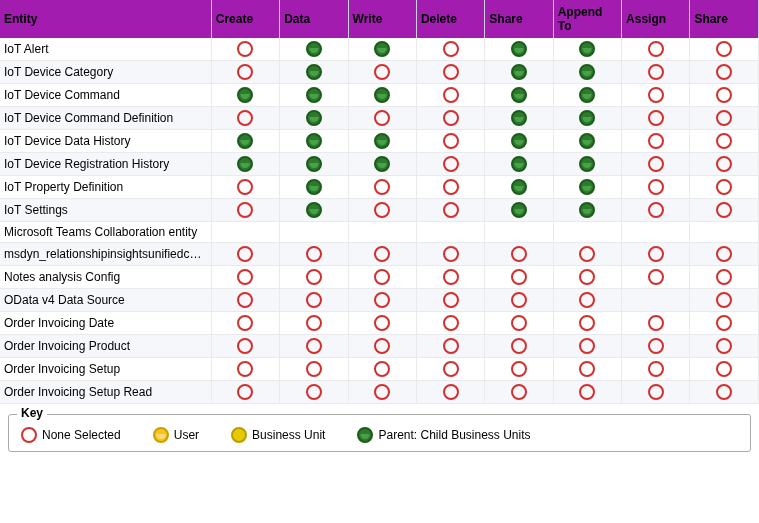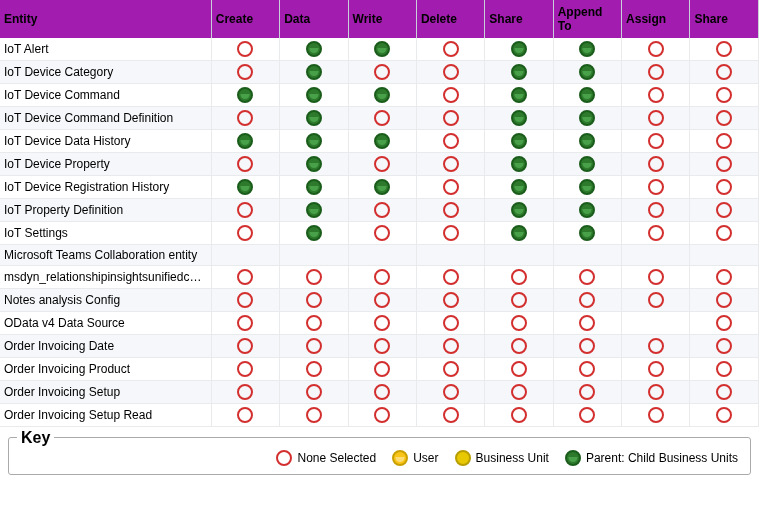--- a/index.html
+++ b/index.html
@@ -68,28 +68,27 @@
       position: relative;
       width: calc(100% - 16px);
     }
     .key-title {
       position: absolute;
       top: -9px;
       left: 8px;
       background: #fff;
       padding: 0 4px;
       font-weight: 600;
-      font-size: 16px;
+      font-size: 12px;
     }
     .key-items {
       display: flex;
       align-items: center;
-      gap: 16px;
+      gap: 32px;
       margin-top: 4px;
-      justify-content: flex-end;
     }
     .key-item {
       display: flex;
       align-items: center;
       gap: 5px;
       font-size: 12px;
     }
     
     .dot {
       display: inline-block;
@@ -200,31 +199,20 @@
           <td><span class="dot dot-green"></span></td>
           <td><span class="dot dot-green"></span></td>
           <td><span class="dot dot-empty"></span></td>
           <td><span class="dot dot-empty"></span></td>
         </tr>
         <tr>
           <td>IoT Device Data History</td>
           <td><span class="dot dot-green"></span></td>
           <td><span class="dot dot-green"></span></td>
           <td><span class="dot dot-green"></span></td>
-          <td><span class="dot dot-empty"></span></td>
-          <td><span class="dot dot-green"></span></td>
-          <td><span class="dot dot-green"></span></td>
-          <td><span class="dot dot-empty"></span></td>
-          <td><span class="dot dot-empty"></span></td>
-        </tr>
-        <tr>
-          <td>IoT Device Property</td>
-          <td><span class="dot dot-empty"></span></td>
-          <td><span class="dot dot-green"></span></td>
-          <td><span class="dot dot-empty"></span></td>
           <td><span class="dot dot-empty"></span></td>
           <td><span class="dot dot-green"></span></td>
           <td><span class="dot dot-green"></span></td>
           <td><span class="dot dot-empty"></span></td>
           <td><span class="dot dot-empty"></span></td>
         </tr>
         <tr>
           <td>IoT Device Registration History</td>
           <td><span class="dot dot-green"></span></td>
           <td><span class="dot dot-green"></span></td>

